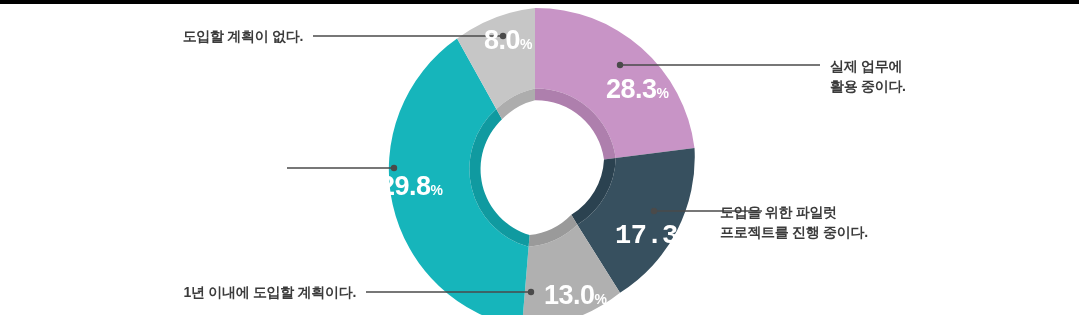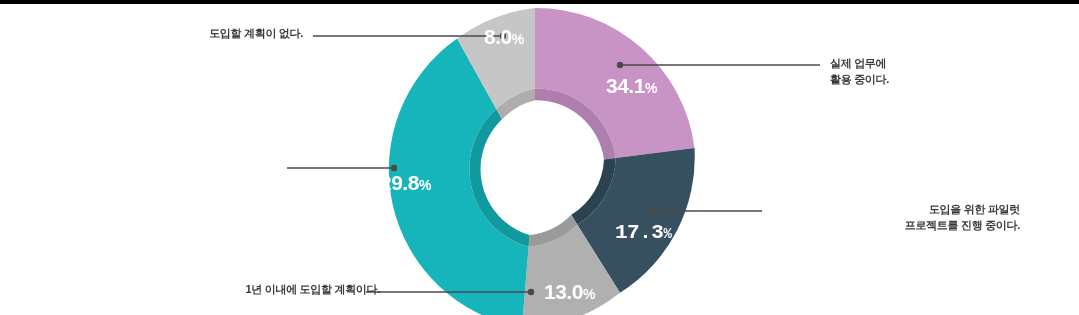--- a/index.html
+++ b/index.html
@@ -27,37 +27,37 @@
   }
   #chart-svg {
     position: absolute;
     left: 0;
     top: 0;
     width: 1079px;
     height: 315px;
   }
   .callout {
     position: absolute;
-    font-size: 11px;
+    font-size: 14px;
     font-weight: 700;
     color: #3b3b3b;
     line-height: 1.45;
     letter-spacing: -0.3px;
     white-space: pre-line;
   }
   .callout.left  { text-align: right; }
   .callout.right { text-align: left;  }
   .pct-label {
     position: absolute;
     color: #ffffff;
     font-weight: 700;
     letter-spacing: -0.5px;
     white-space: nowrap;
   }
-  .pct-label .num { font-size: 21px; }
+  .pct-label .num { font-size: 27px; }
   .pct-label .sym { font-size: 14px; }
 </style>
 </head>
 <body>
 
 <div id="stage">
 
   <div id="topbar"></div>
 
   <svg id="chart-svg" viewBox="0 0 1079 315">
@@ -101,39 +101,39 @@
         <circle cx="654" cy="211" r="3.2" stroke="none"></circle>
       </g>
     </g>
   </svg>
 
   <div class="pct-label" style="left:484px; top:25px;">
     <span class="num">8.0</span><span class="sym">%</span>
   </div>
 
   <div class="pct-label" style="left:606px; top:74px;">
-    <span class="num">34.1</span><span class="sym">%</span>
+    <span class="num">28.3</span><span class="sym">%</span>
   </div>
 
   <div class="pct-label" style="left:615px; top:221px;font-family:Liberation Mono, monospace;">
     <span class="num">17.3</span><span class="sym">%</span>
   </div>
 
   <div class="pct-label" style="left:544px; top:280px;">
     <span class="num">13.0</span><span class="sym">%</span>
   </div>
 
   <div class="pct-label" style="left:380px; top:171px;">
     <span class="num">29.8</span><span class="sym">%</span>
   </div>
 
   <div class="callout left" style="left:0px; top:26px; width:303px;">도입할 계획이 없다.</div>
 
 
-  <div class="callout left" style="left:0px; top:282px; width:356px;margin-left:24px;">1년 이내에 도입할 계획이다.</div>
+  <div class="callout left" style="left:0px; top:282px; width:356px;">1년 이내에 도입할 계획이다.</div>
 
   <div class="callout right" style="left:830px; top:56px; width:230px; text-align:left;">실제 업무에
 활용 중이다.</div>
 
-  <div class="callout right" style="left:700px; top:202px; width:320px; text-align:right;">도입을 위한 파일럿
+  <div class="callout right" style="left:720px; top:202px; width:320px; ">도입을 위한 파일럿
 프로젝트를 진행 중이다.</div>
 
 </div>
 
 </body></html>

